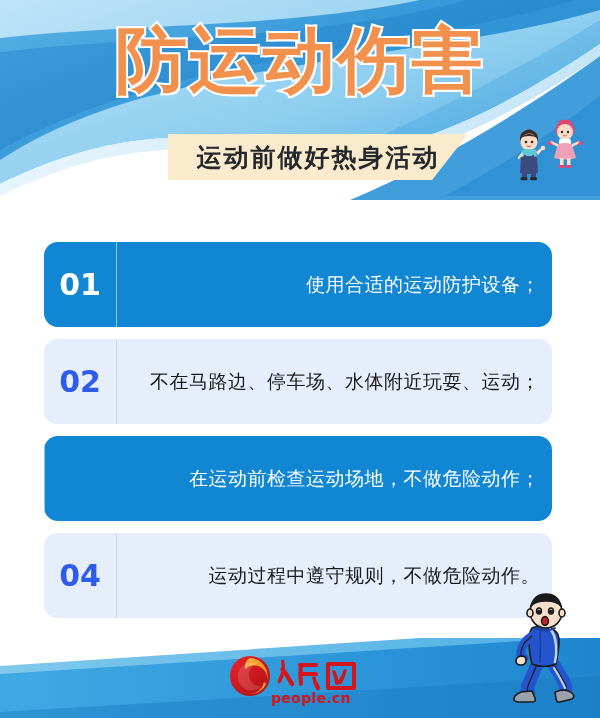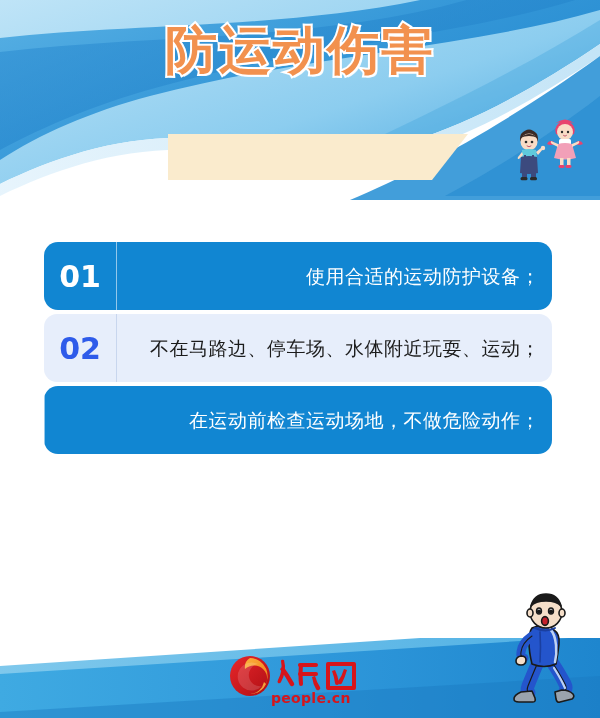--- a/index.html
+++ b/index.html
@@ -27,21 +27,21 @@
 
   
   .title-wrap{
     position:absolute;left:0;top:22px;width:600px;
     text-align:center;
     z-index:6;
   }
   .title{
     display:inline-block;
     font-family:"DejaVu Sans","Liberation Sans",sans-serif;
-    font-size:52px;
+    font-size:72px;
     font-weight:bold;
     letter-spacing:2px;
     color:#F2914E;
     -webkit-text-stroke:4px #ffffff;
     paint-order:stroke fill;
     text-shadow:
       0 0 0 #fff,
       2px 2px 0 rgba(255,255,255,.85);
     line-height:1.08;
     white-space:nowrap;
@@ -79,25 +79,25 @@
 
   
   .cards{
     position:absolute;
     left:44px;top:242px;
     width:508px;
     z-index:4;
   }
   .card{
     position:relative;
-    height:68px;
+    height:85px;
     border-radius:14px;
     display:flex;
     align-items:center;
-    margin-bottom:4px;
+    margin-bottom:12px;
     overflow:hidden;
   }
   .card.dark{background:#1186D2;}
   .card.light{background:#E7EEFB;border-radius:13px;}
 
   .card-num{
     width:72px;
     flex:0 0 72px;
     text-align:center;
     font-family:"DejaVu Sans","Liberation Sans",sans-serif;
@@ -199,20 +199,21 @@
 
     <path d="M600,56 C500,128 420,170 350,200 L600,200 Z" fill="#2E93D6" opacity="0.9"></path>
     <path d="M600,96 C540,142 490,172 445,196 L600,196 Z" fill="#1E86CE" opacity="0.5"></path>
   </svg>
 
   <div class="title-wrap">
     <span class="title">防运动伤害</span>
   </div>
 
   <div class="subtitle-band"></div>
+  <div class="subtitle">运动前做好热身活动</div>
 
   <svg class="kids" viewBox="0 0 86 74" xmlns="http://www.w3.org/2000/svg">
 
     <g>
       <path d="M46,30 q-5,-3 -7,2 q4,2 7,0 Z" fill="#E8436E"></path>
       <path d="M68,30 q5,-3 7,2 q-4,2 -7,0 Z" fill="#E8436E"></path>
       <path d="M50,12 q7,-8 14,0 q4,4 2,10 q-9,4 -18,0 q-2,-6 2,-10 Z" fill="#E8436E"></path>
       <circle cx="57" cy="20" r="8" fill="#F9DCC6"></circle>
       <circle cx="54" cy="20" r="1.2" fill="#2B2B2B"></circle>
       <circle cx="60" cy="20" r="1.2" fill="#2B2B2B"></circle>
@@ -261,20 +262,25 @@
       <div class="card-num">02</div>
       <div class="card-divider"></div>
       <div class="card-text">不在马路边、停车场、水体附近玩耍、运动；</div>
     </div>
 
     <div class="card dark">
       <div class="card-divider"></div>
       <div class="card-text">在运动前检查运动场地，不做危险动作；</div>
     </div>
 
+    <div class="card light">
+      <div class="card-num">04</div>
+      <div class="card-divider"></div>
+      <div class="card-text">运动过程中遵守规则，不做危险动作。</div>
+    </div>
 
   </div>
 
   <svg class="footer-wave" viewBox="0 0 600 80" preserveAspectRatio="none" xmlns="http://www.w3.org/2000/svg">
     <defs>
       <linearGradient id="fBand" x1="0" y1="0" x2="1" y2="0">
         <stop offset="0%" stop-color="#3FAAE2"></stop>
         <stop offset="55%" stop-color="#2E97DA"></stop>
         <stop offset="100%" stop-color="#1E86CE"></stop>
       </linearGradient>

